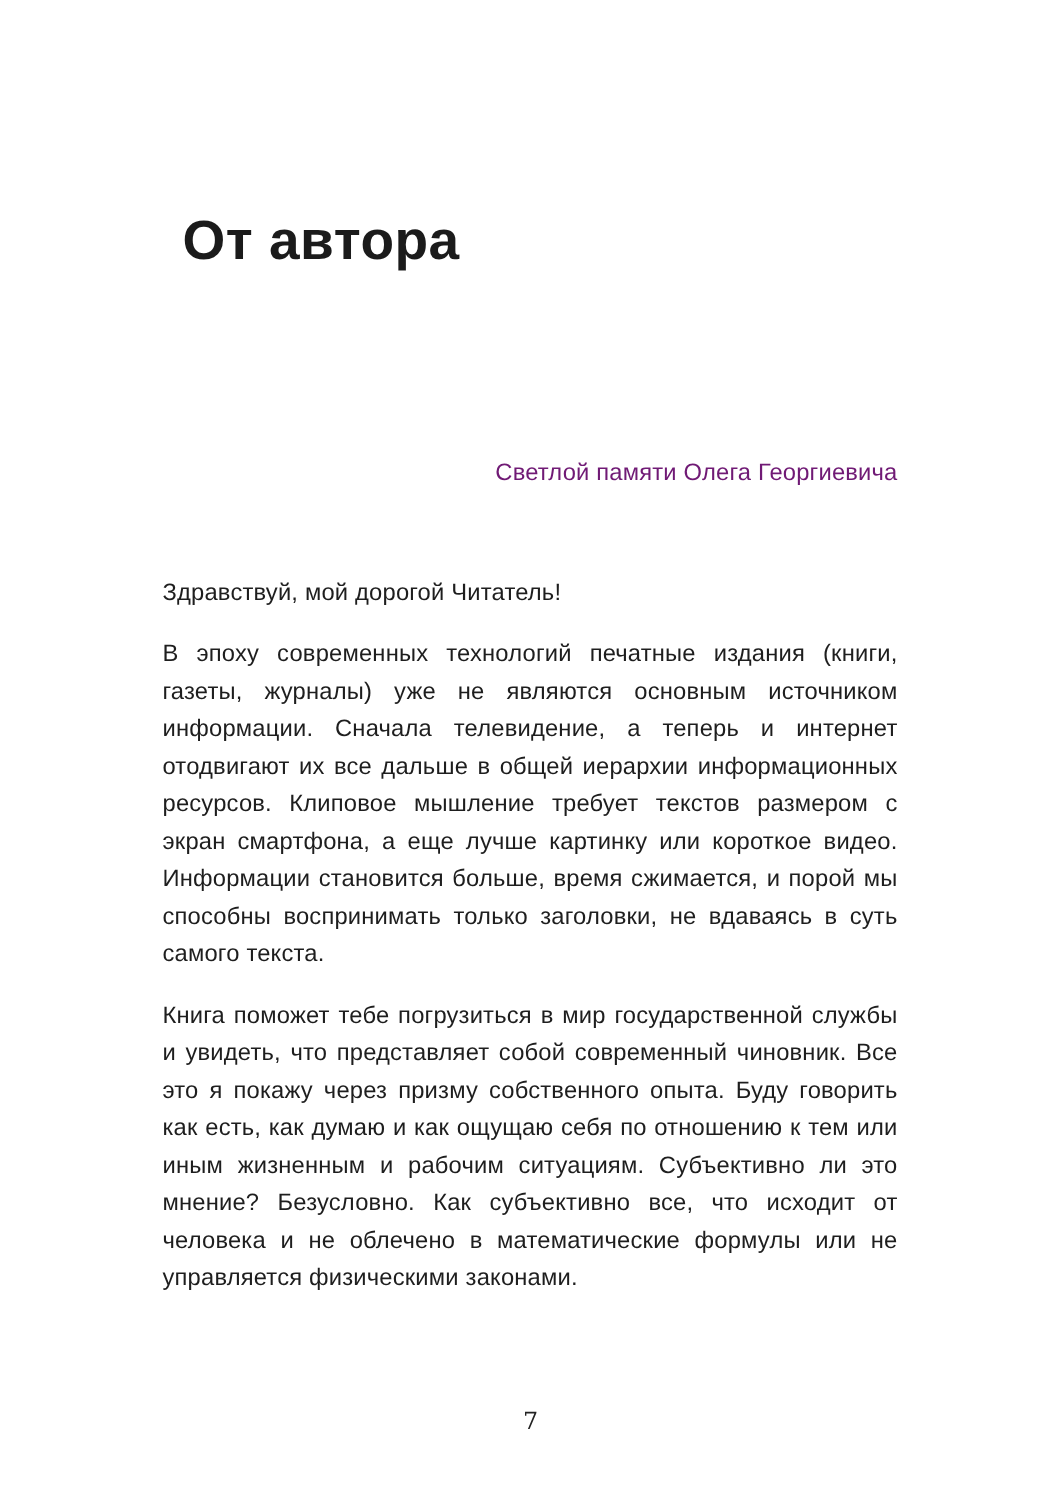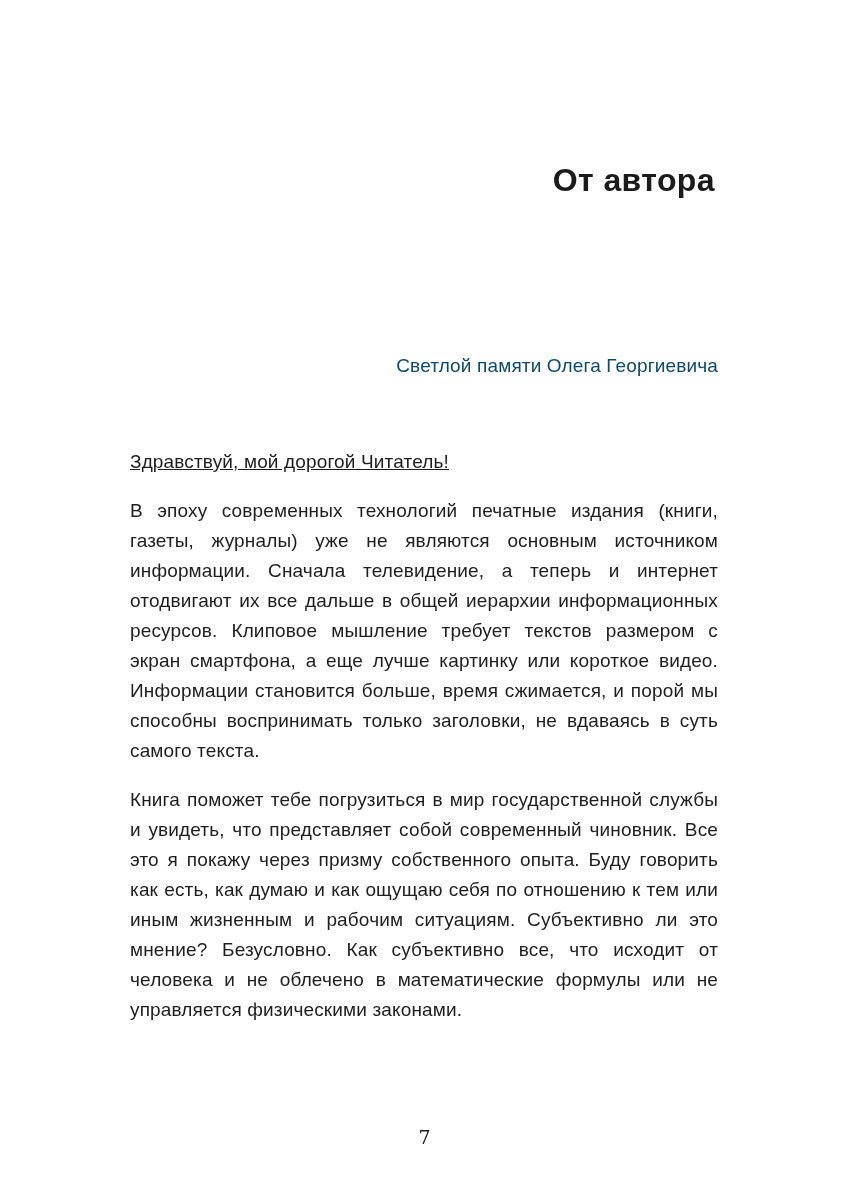--- a/index.html
+++ b/index.html
@@ -16,50 +16,48 @@
     overflow: hidden;
   }
   .page {
     box-sizing: border-box;
     width: 849px;
     height: 1200px;
     padding: 152px 131px 0 130px;
     position: relative;
   }
   .chapter-title {
-    font-size: 32px;
+    font-size: 44px;
     line-height: 50px;
     font-weight: bold;
     letter-spacing: 0.4px;
     color: #1b1b1b;
-    margin: 3px;
-    text-align: right;
+    margin: 16px;
   }
   .dedication {
     margin-top: 146px;
     text-align: right;
     font-size: 19px;
     line-height: 30px;
     letter-spacing: 0.15px;
-    color: #0c4a6e;
+    color: #701a75;
   }
   .body-text {
     margin-top: 66px;
   }
   .body-text p {
     font-size: 19px;
     line-height: 30px;
     letter-spacing: 0.15px;
     margin: 0 0 19px 0;
     text-align: justify;
     color: #1e1e1e;
   }
   .body-text p.greeting {
     text-align: left;
-    text-decoration: underline;
   }
   .page-number {
     position: absolute;
     left: 0;
     bottom: 52px;
     width: 100%;
     text-align: center;
     font-family: "DejaVu Serif", serif;
     font-size: 19px;
     color: #222222;

